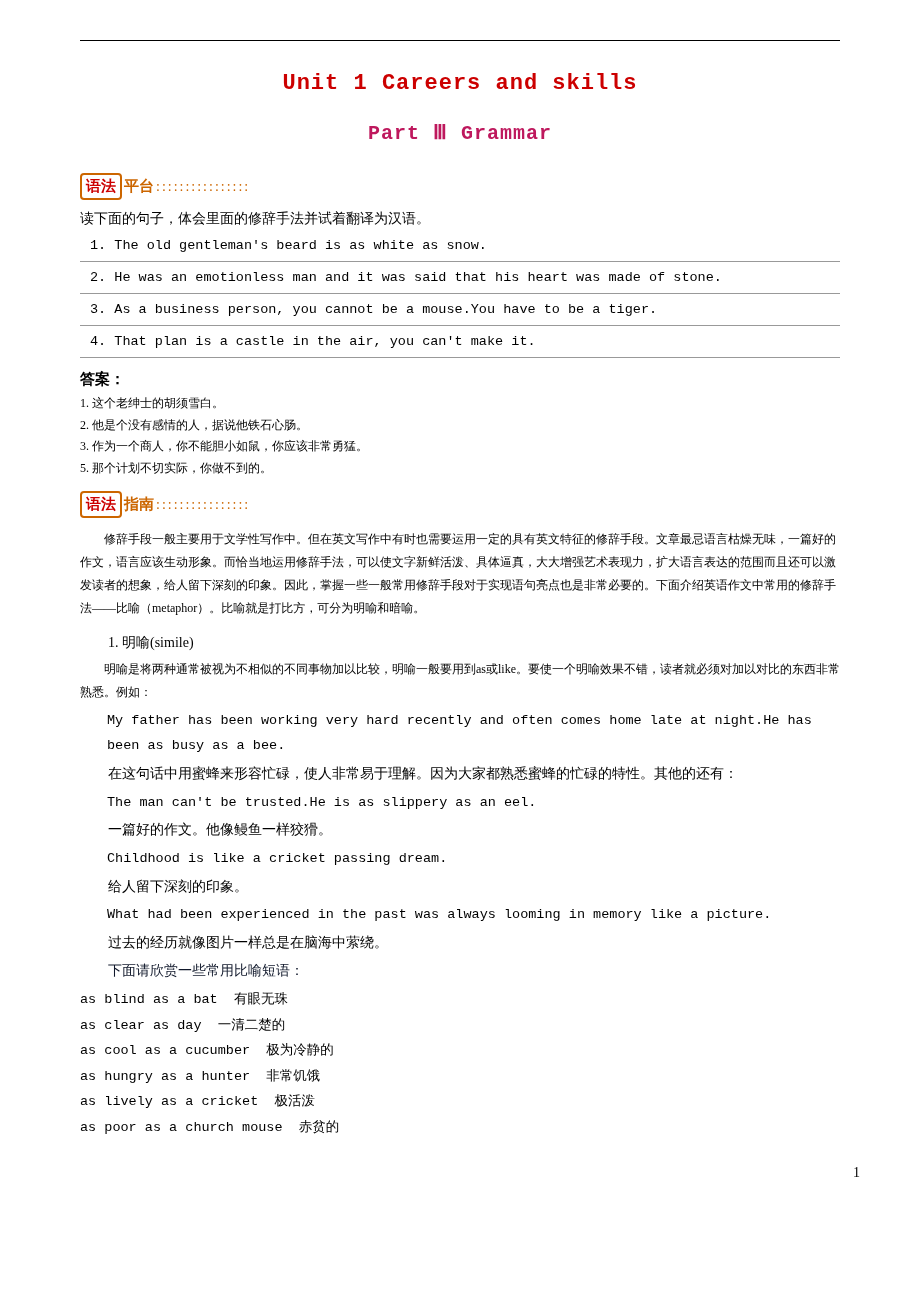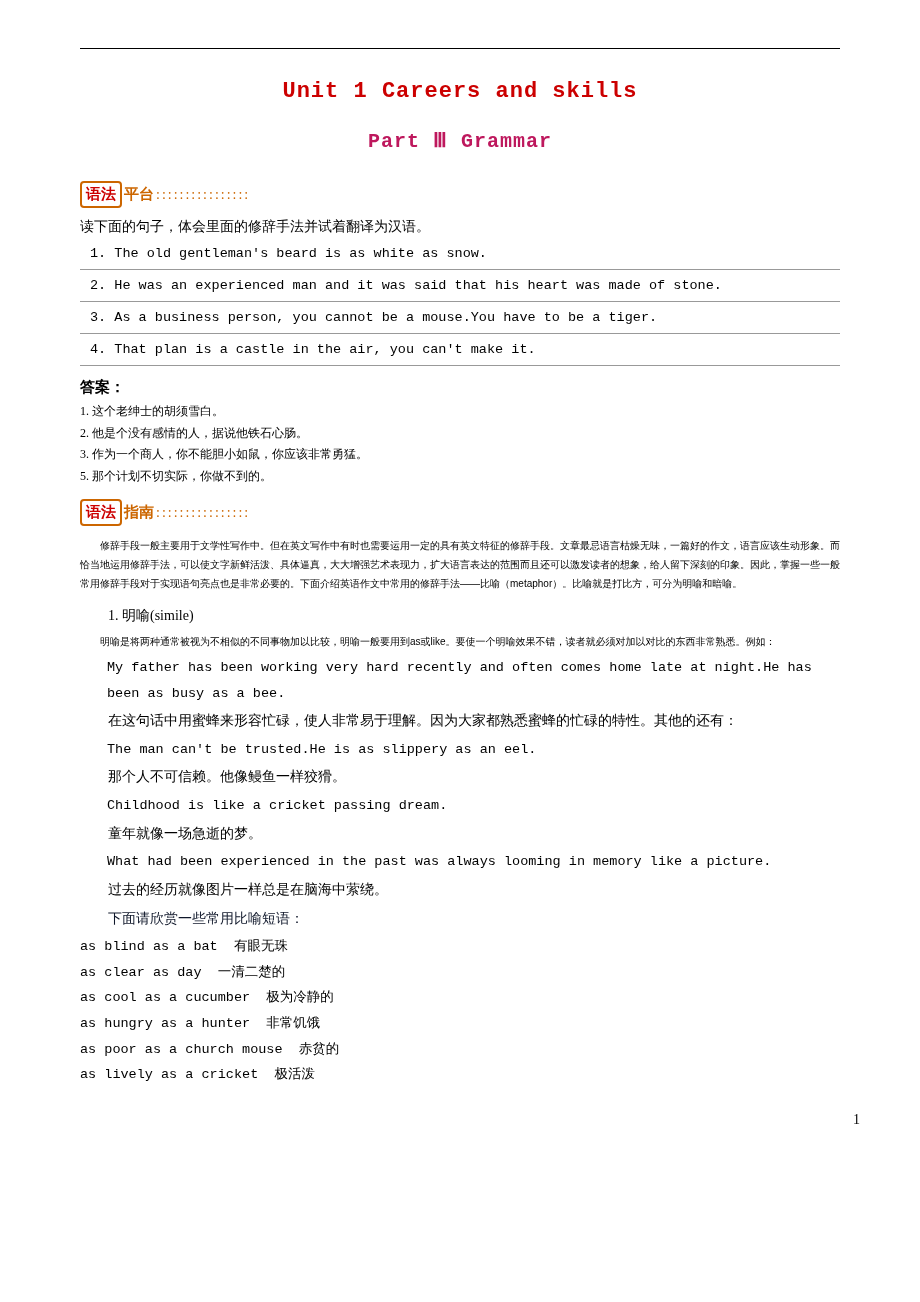--- a/index.html
+++ b/index.html
@@ -14,21 +14,20 @@
       font-size: 14px;
       color: #000000;
       width: 920px;
       min-height: 1302px;
       position: relative;
     }
 
     .page-container {
       padding: 40px 80px 60px 80px;
       position: relative;
-      margin-top: 8px;
     }
 
     .top-line {
       border-top: 1.5px solid #000;
       margin-bottom: 30px;
     }
 
     .unit-title {
       text-align: center;
       color: #cc0000;
@@ -130,23 +129,23 @@
       color: #000;
       font-family: "SimSun", "宋体", serif;
       line-height: 1.8;
     }
 
     .guide-section {
       margin-top: 10px;
     }
 
     .guide-text {
-      font-size: 10px;
-      color: #000;
-      font-family: Liberation Sans, sans-serif;
+      font-size: 12px;
+      color: #000;
+      font-family: Liberation Serif, serif;
       line-height: 1.9;
       text-indent: 2em;
       margin-bottom: 4px;
     }
 
     .guide-text-no-indent {
       font-size: 14px;
       color: #0f172a;
       font-family: "SimSun", "宋体", serif;
       line-height: 1.9;
@@ -222,21 +221,21 @@
   <p class="intro-text">读下面的句子，体会里面的修辞手法并试着翻译为汉语。</p>
 
   <p class="exercise-item">
     <span>1.</span>
     <span>The old gentleman's beard is as white as snow.</span>
   </p>
   <hr class="divider">
 
   <p class="exercise-item">
     <span>2.</span>
-    <span>He was an experienced man and it was said that his heart was made of stone.</span>
+    <span>He was an emotionless man and it was said that his heart was made of stone.</span>
   </p>
   <hr class="divider">
 
   <p class="exercise-item">
     <span>3.</span>
     <span>As a business person, you cannot be a mouse.You have to be a tiger.</span>
   </p>
   <hr class="divider">
 
   <p class="exercise-item">
@@ -268,46 +267,46 @@
 
   <div class="guide-section">
     <p class="sub-section-title">1. 明喻(simile)</p>
     <p class="guide-text">明喻是将两种通常被视为不相似的不同事物加以比较，明喻一般要用到as或like。要使一个明喻效果不错，读者就必须对加以对比的东西非常熟悉。例如：</p>
   </div>
 
   <p class="en-text"><span>My father has been working very hard recently and often comes home late at night.He has been as busy as a bee.</span></p>
   <p class="cn-text">在这句话中用蜜蜂来形容忙碌，使人非常易于理解。因为大家都熟悉蜜蜂的忙碌的特性。其他的还有：</p>
 
   <p class="en-text"><span>The man can't be trusted.He is as slippery as an eel.</span></p>
-  <p class="cn-text">那个人不可信赖。他像鳗鱼一样狡猾。</p>
+  <p class="cn-text">一篇好的作文。他像鳗鱼一样狡猾。</p>
 
   <p class="en-text"><span>Childhood is like a cricket passing dream.</span></p>
-  <p class="cn-text">童年就像一场急逝的梦。</p>
+  <p class="cn-text">给人留下深刻的印象。</p>
 
   <p class="en-text"><span>What had been experienced in the past was always looming in memory like a picture.</span></p>
   <p class="cn-text">过去的经历就像图片一样总是在脑海中萦绕。</p>
 
   <p class="guide-text-no-indent" style="text-indent:2em;">下面请欣赏一些常用比喻短语：</p>
 
   <div>
     <p class="phrases-item">
       <span>as blind as a bat</span>&nbsp;&nbsp;<span>有眼无珠</span>
     </p>
     <p class="phrases-item">
       <span>as clear as day</span>&nbsp;&nbsp;<span>一清二楚的</span>
     </p>
     <p class="phrases-item">
       <span>as cool as a cucumber</span>&nbsp;&nbsp;<span>极为冷静的</span>
     </p>
     <p class="phrases-item">
       <span>as hungry as a hunter</span>&nbsp;&nbsp;<span>非常饥饿</span>
     </p>
     <p class="phrases-item">
+      <span>as lively as a cricket</span>&nbsp;&nbsp;<span>极活泼</span>
+    </p>
+    <p class="phrases-item">
       <span>as poor as a church mouse</span>&nbsp;&nbsp;<span>赤贫的</span>
     </p>
-    <p class="phrases-item">
-      <span>as lively as a cricket</span>&nbsp;&nbsp;<span>极活泼</span>
-    </p>
   </div>
 
   <div class="page-number">1</div>
 
 </div>
 
 </body></html>

